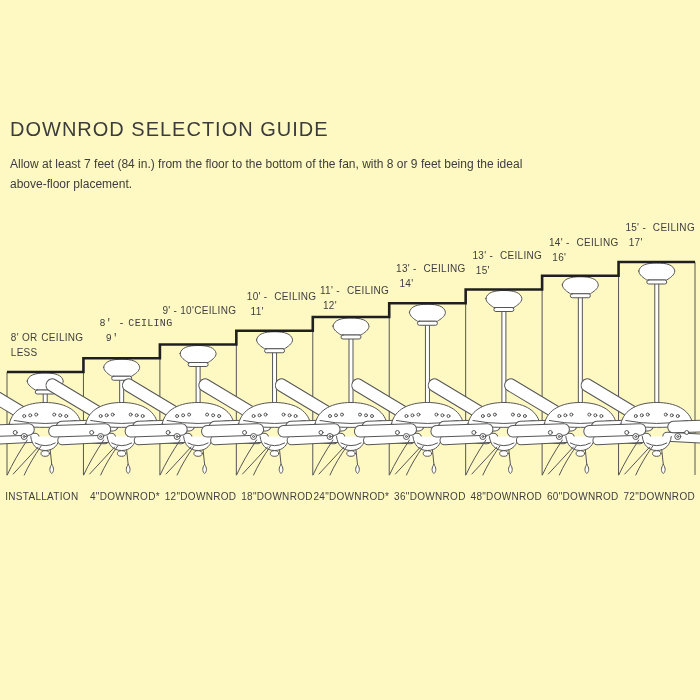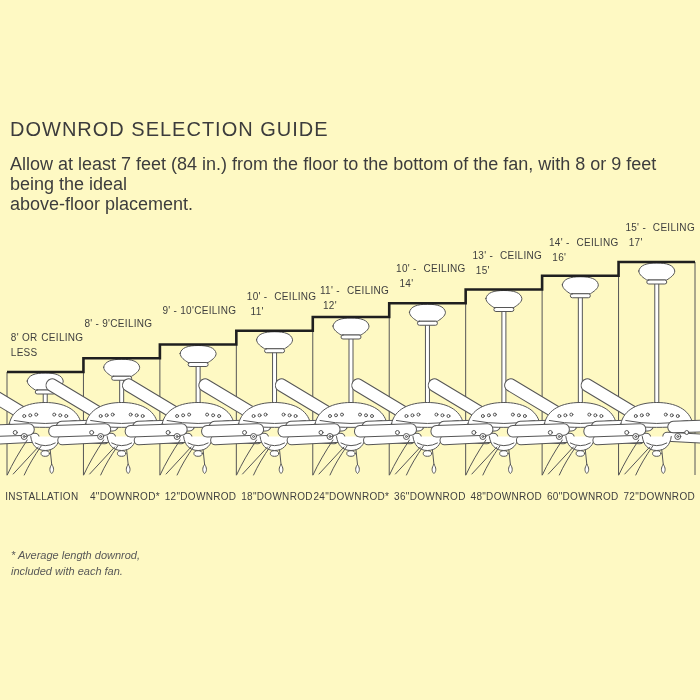--- a/index.html
+++ b/index.html
@@ -1,20 +1,20 @@
 <!DOCTYPE html>
 <html><head>
 <meta charset="utf-8">
 <style>
   html,body{margin:0;padding:0;background:#fff;}
   body{width:700px;height:700px;font-family:"Liberation Sans",sans-serif;}
   .page{position:relative;width:700px;height:700px;overflow:hidden;background:#fef9c3;}
   .title{position:absolute;left:10px;top:118px;margin:0;font-size:20px;font-weight:400;
          letter-spacing:1px;color:#3c3c3c;}
-  .intro{position:absolute;left:10px;top:154px;margin:0;font-size:18px;line-height:20px;
+  .intro{position:absolute;left:10px;top:154px;margin:0;font-size:12px;line-height:20px;
          color:#3d3d3d;}
   .diagram{position:absolute;left:0;top:0;width:700px;height:700px;}
   #diagram-svg{position:absolute;left:0;top:0;}
   .clabel,.dlabel{position:absolute;display:flex;flex-direction:row;justify-content:flex-end;
          text-align:center;font-size:10px;line-height:15px;letter-spacing:0.3px;color:#3e3e3e;}
   .footnote{position:absolute;left:11px;top:548px;margin:0;font-style:italic;font-size:11px;
          line-height:15.5px;color:#585858;}
 </style>
 </head>
 <body>
@@ -331,21 +331,21 @@
       </svg>
     <div id="labels">
         <div class="clabel" style="left: 7px; width: 76.4444px; top: 330px; height: 32px;">
           <span>8' OR LESS</span>
           <span>CEILING</span>
         </div>
         <div class="dlabel" style="left: 2px; width: 76.4444px; top: 489px; height: 30px; gap: 8px;">
           <span>CTC</span>
           <span>INSTALLATION</span>
         </div>
-        <div class="clabel" style="left: 76px; width: 76.4444px; top: 316.25px; height: 32px;">
+        <div class="clabel" style="left: 96px; width: 76.4444px; top: 316.25px; height: 32px; font-family: Liberation Mono, monospace;">
           <span>8' - 9'</span>
           <span>CEILING</span>
         </div>
         <div class="dlabel" style="left: 83.4444px; width: 76.4444px; top: 489px; height: 30px;">
           <span>4"</span>
           <span>DOWNROD*</span>
         </div>
         <div class="clabel" style="left: 159.889px; width: 76.4444px; top: 302.5px; height: 32px;">
           <span>9' - 10'</span>
           <span>CEILING</span>
@@ -364,21 +364,21 @@
         </div>
         <div class="clabel" style="left: 312.778px; width: 76.4444px; top: 275px; height: 32px; margin-top: 8px;">
           <span>11' - 12'</span>
           <span>CEILING</span>
         </div>
         <div class="dlabel" style="left: 312.778px; width: 76.4444px; top: 489px; height: 30px;">
           <span>24"</span>
           <span>DOWNROD*</span>
         </div>
         <div class="clabel" style="left: 389.222px; width: 76.4444px; top: 261.25px; height: 32px;">
-          <span>10' - 14'</span>
+          <span>13' - 14'</span>
           <span>CEILING</span>
         </div>
         <div class="dlabel" style="left: 389.222px; width: 76.4444px; top: 489px; height: 30px;">
           <span>36"</span>
           <span>DOWNROD</span>
         </div>
         <div class="clabel" style="left: 465.667px; width: 76.4444px; top: 247.5px; height: 32px; justify-content: space-between;">
           <span>13' - 15'</span>
           <span>CEILING</span>
         </div>
@@ -398,15 +398,14 @@
           <span>15' - 17'</span>
           <span>CEILING</span>
         </div>
         <div class="dlabel" style="left: 618.556px; width: 76.4444px; top: 489px; height: 30px;">
           <span>72"</span>
           <span>DOWNROD</span>
         </div>
       </div>
   </div>
 
-  <p class="footnote"><span>* Average length downrod,</span><br><span>included with each fan.</span></p>
 
 </div>
 
 </body></html>

